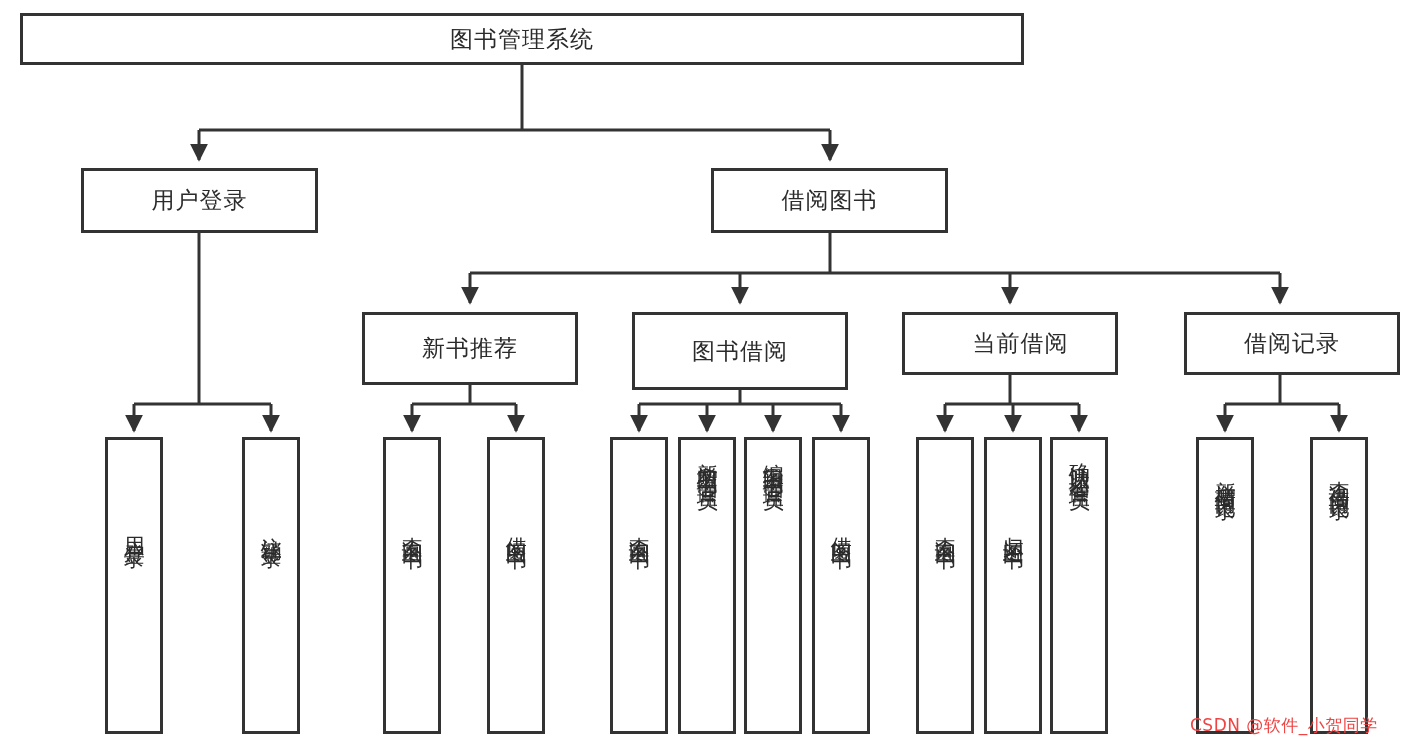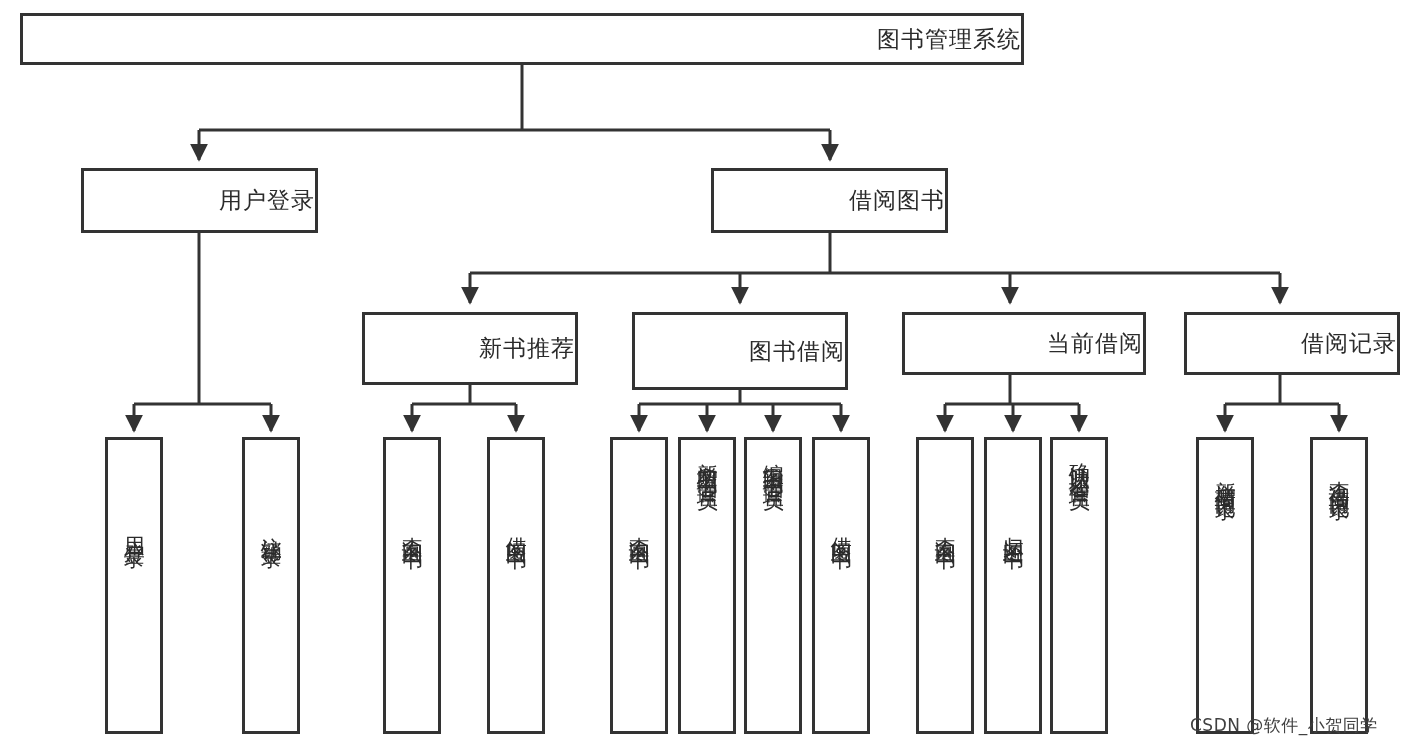--- a/index.html
+++ b/index.html
@@ -26,21 +26,21 @@
     height: 747px;
     pointer-events: none;
   }
   .node {
     position: absolute;
     box-sizing: border-box;
     background: #ffffff;
     border: 3px solid #333333;
     display: flex;
     align-items: center;
-    justify-content: flex-end;
+    justify-content: center;
     z-index: 2;
   }
   .node .label {
     color: #2b2b2b;
     letter-spacing: 1px;
     white-space: nowrap;
   }
   
   .node.horiz .label {
     font-size: 23px;
@@ -65,21 +65,21 @@
     text-align: left;
   }
   .node.vert.mid .label {
     margin-top: 74px;
   }
   .watermark {
     position: absolute;
     left: 1190px;
     top: 714px;
     font-size: 17px;
-    color: #404040;
+    color: #ef4444;
     letter-spacing: 0.5px;
     z-index: 5;
     white-space: nowrap;
     font-family: "DejaVu Sans", "Liberation Sans", sans-serif;
   }
 </style>
 </head>
 <body>
 
 <div id="canvas">
@@ -149,21 +149,21 @@
   </div>
 
   <div class="node horiz" style="left:362px; top:312px; width:216px; height:73px;">
     <span class="label">新书推荐</span>
   </div>
 
   <div class="node horiz" style="left:632px; top:312px; width:216px; height:78px;">
     <span class="label">图书借阅</span>
   </div>
 
-  <div class="node horiz" style="left:902px; top:312px; width:244px; height:63px;padding-left:21px;">
+  <div class="node horiz" style="left:902px; top:312px; width:216px; height:63px;padding-left:21px;">
     <span class="label">当前借阅</span>
   </div>
 
   <div class="node horiz" style="left:1172px; top:312px; width:216px; height:63px;margin-left:12px;">
     <span class="label">借阅记录</span>
   </div>
 
   <div class="node vert mid" style="left:105px; top:437px; width:58px; height:297px;">
     <span class="label">用户登录</span>
   </div>

